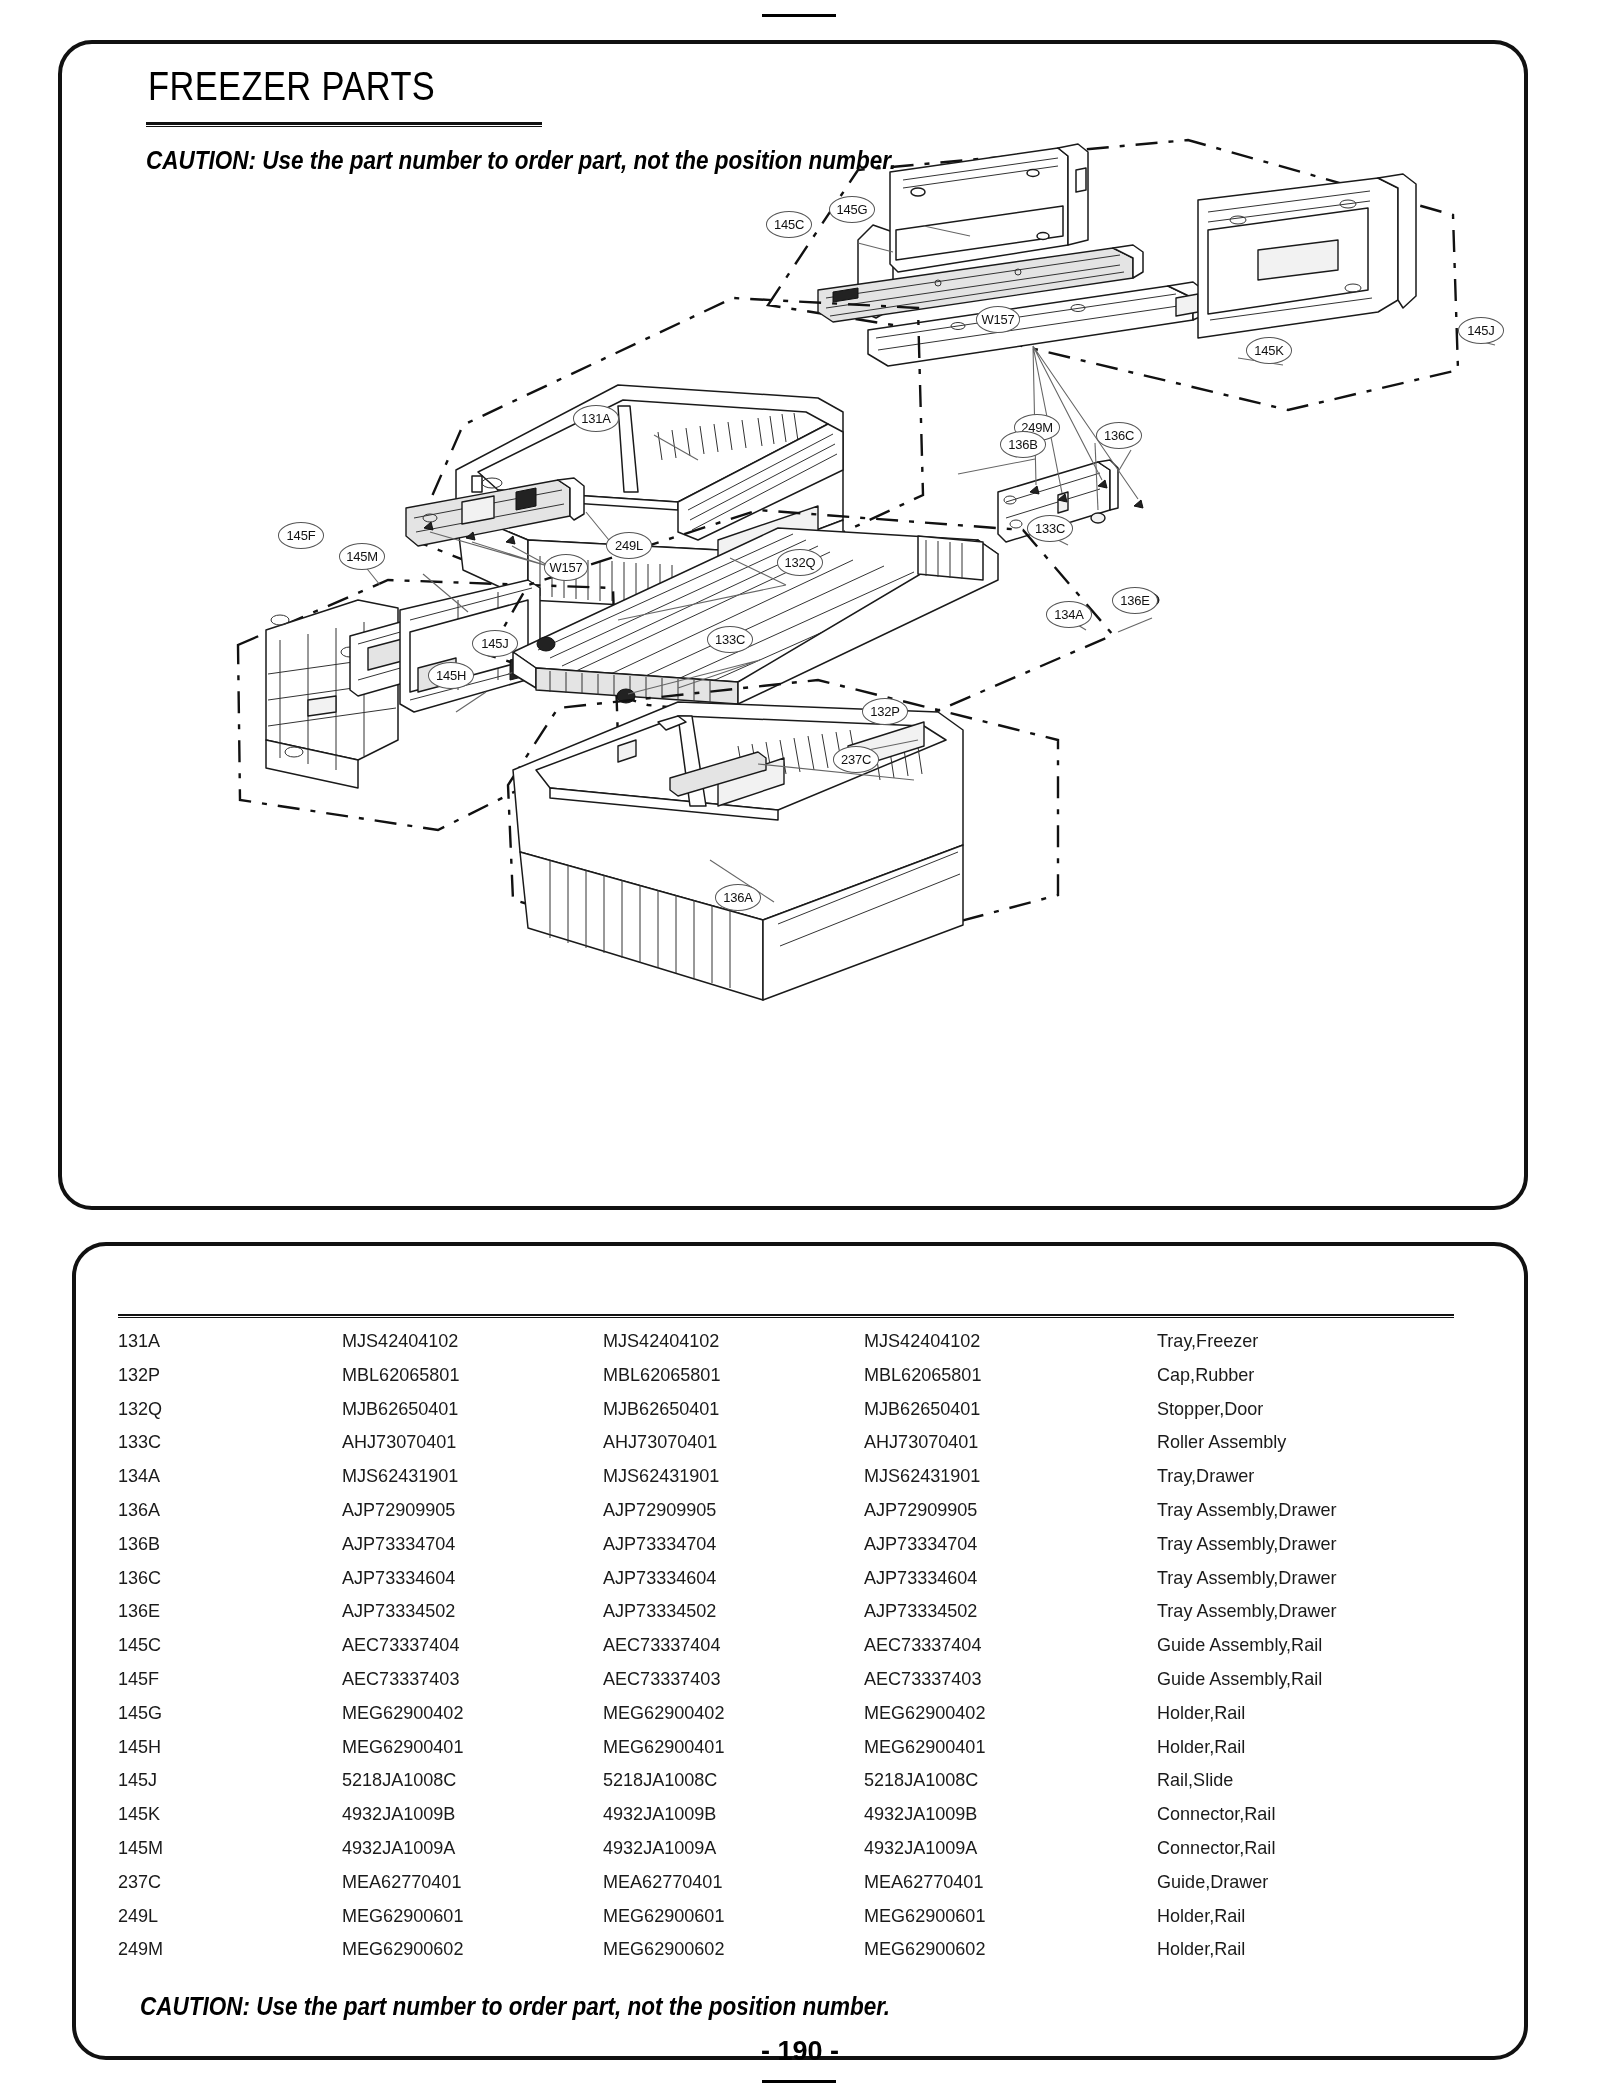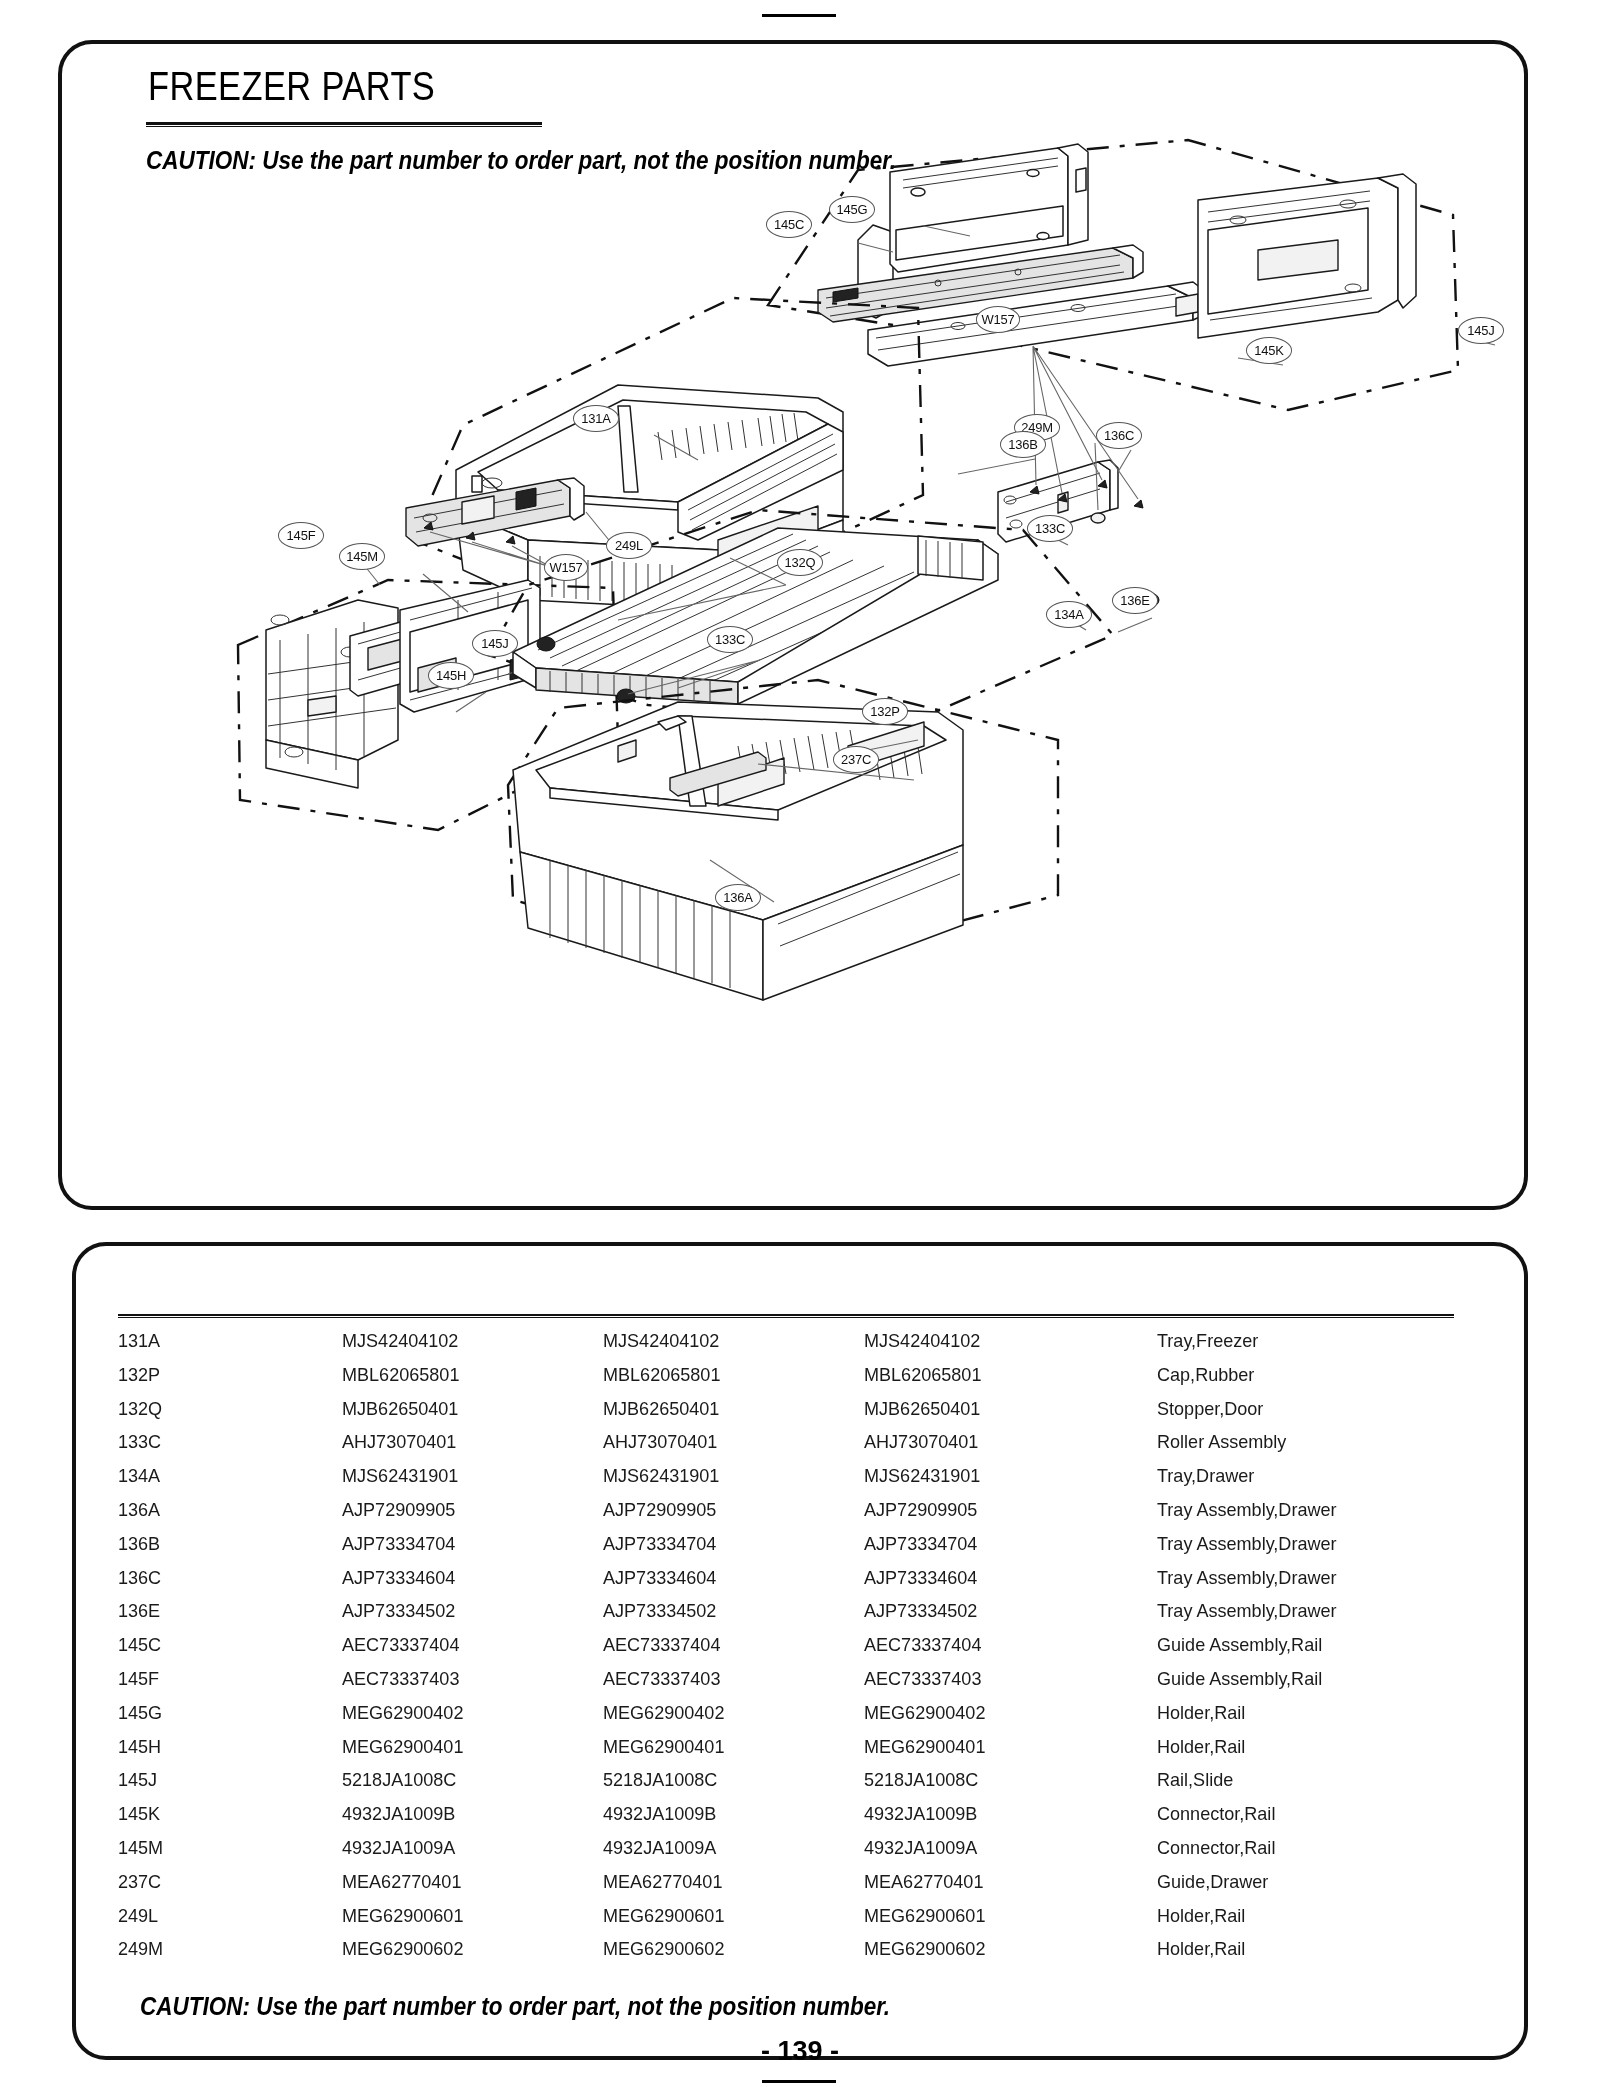--- a/index.html
+++ b/index.html
@@ -463,15 +463,15 @@
       <div class="row">
         <span style="left: 0px;">249M</span>
         <span style="left: 224px;">MEG62900602</span>
         <span style="left: 485px;">MEG62900602</span>
         <span style="left: 746px;">MEG62900602</span>
         <span style="left: 1039px;">Holder,Rail</span>
       </div>
     </div>
 
   <div class="caution-bot">CAUTION: Use the part number to order part, not the position number.</div>
-  <div class="pagenum">- 139 -</div>
+  <div class="pagenum">- 190 -</div>
 
 </div>
 
 </body></html>

